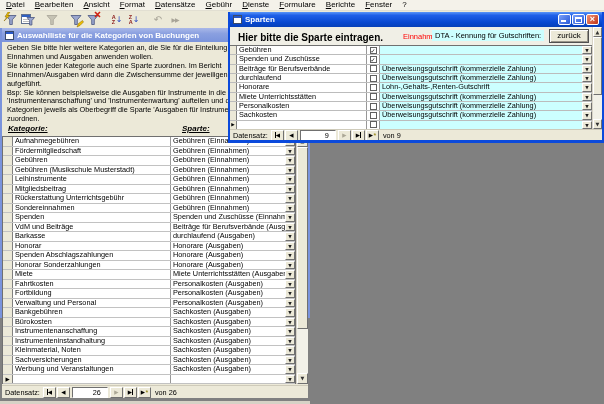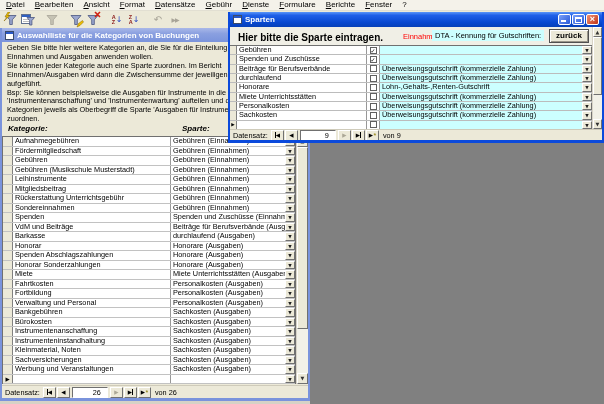--- a/index.html
+++ b/index.html
@@ -35,27 +35,27 @@
   .tb-buttons{margin-left:auto;display:flex;gap:1px;}
   .tbb{width:13px;height:11px;border-radius:2px;border:1px solid #FFF;box-sizing:border-box;position:relative;flex:none;}
   .tbb.minb,.tbb.maxb{background:linear-gradient(135deg,#7AA0F8,#2858D8);}
   .tbb.closeb{background:linear-gradient(135deg,#F09070,#C03418);}
   .minb::after{content:"";position:absolute;left:2px;bottom:2px;width:5px;height:2px;background:#FFF;}
   .maxb::after{content:"";position:absolute;left:2px;top:2px;width:7px;height:6px;border:1px solid #FFF;
                border-top-width:2px;box-sizing:border-box;}
   .closeb::after{content:"×";position:absolute;left:0;right:0;top:-1px;text-align:center;color:#FFF;
                  font-size:9px;font-weight:bold;line-height:11px;}
   
-  #main-window{left:0;top:28px;width:310px;height:373px;background:#7A93DC;padding:0 2px 3px 2px;z-index:3;}
+  #main-window{left:0;top:28px;width:310px;height:290px;background:#7A93DC;padding:0 2px 3px 2px;z-index:3;}
   #main-window .titlebar{height:14px;}
   #main-body{position:relative;width:306px;height:356px;background:#ECE9D8;overflow:hidden;}
   #main-instructions{position:absolute;left:5px;top:2px;width:299px;height:80px;overflow:hidden;}
   .instr-line{font-size:7.3px;line-height:8.9px;white-space:nowrap;overflow:hidden;}
   .col-header{position:absolute;top:82px;font-size:8px;font-weight:bold;font-style:italic;
-              }
+              text-decoration:underline;}
   #col-kategorie{left:6px;}
   #col-sparte{left:180px;}
   #category-table{position:absolute;left:0;top:94px;width:294px;border:1px solid #707070;
                   border-bottom:none;box-sizing:border-box;background:#FFF;}
   .mrow{display:flex;height:9.5px;border-bottom:1px solid #C2C2C2;box-sizing:border-box;}
   .mc{box-sizing:border-box;font-size:7.3px;line-height:8.3px;white-space:nowrap;overflow:hidden;}
   .sel{width:10px;flex:none;background:#ECE9D8;border-right:1px solid #808080;text-align:center;
        font-size:5.5px;line-height:8.5px;font-family:"DejaVu Sans",sans-serif;}
   .cat{width:158px;flex:none;background:#FFF;border-right:1px solid #989898;padding:0 2px;}
   .spa{flex:1;background:#FFF;display:flex;align-items:stretch;overflow:hidden;}
@@ -92,21 +92,21 @@
                   padding:0 2px 3px 2px;z-index:10;}
   #sparten-window .titlebar{height:15px;}
   #sparten-body{position:relative;width:372px;height:113px;background:#F0EFE6;overflow:hidden;}
   #sparten-header{position:absolute;left:0;top:0;width:372px;height:18px;}
   #sparten-prompt{position:absolute;left:8px;top:5px;font-size:10px;font-weight:bold;white-space:nowrap;}
   #einnahmen-label{position:absolute;left:173px;top:5px;font-size:7.5px;color:#FF0000;white-space:nowrap;}
   #dta-label{position:absolute;left:202px;top:3px;font-size:7.5px;background:#CCFFFF;
              padding:1px 3px;white-space:nowrap;}
   #back-button{appearance:none;position:absolute;right:13px;top:2px;width:40px;height:14px;
                background:#ECE9D8;border:1px solid #505050;box-shadow:inset 1px 1px 0 #FFF,inset -1px -1px 0 #9A968A;
-               font-size:8px;font-weight:bold;font-family:inherit;padding:0;line-height:12px;}
+               font-size:8px;font-weight:normal;font-family:inherit;padding:0;line-height:12px;}
   #sparten-table{position:absolute;left:0;top:18px;width:362px;border-top:1px solid #707070;background:#FFF;}
   .srow{display:flex;height:9.33px;border-bottom:1px solid #BCBCBC;box-sizing:border-box;}
   .ssel{width:6px;flex:none;background:#ECE9D8;border-right:1px solid #808080;text-align:center;
         font-size:4.5px;line-height:8.5px;font-family:"DejaVu Sans",sans-serif;}
   .sname{width:130px;flex:none;background:#FFF;border-right:1px solid #989898;padding:0 2px;
          font-size:7.3px;line-height:8.3px;white-space:nowrap;overflow:hidden;box-sizing:border-box;}
   .scbcell{width:13px;flex:none;background:#FFF;border-right:1px solid #989898;display:flex;
            align-items:center;justify-content:center;box-sizing:border-box;}
   .cb{width:7px;height:7px;background:#FFF;border:1px solid #606060;box-sizing:border-box;
       font-size:6px;line-height:5px;text-align:center;font-family:"DejaVu Sans",sans-serif;}

